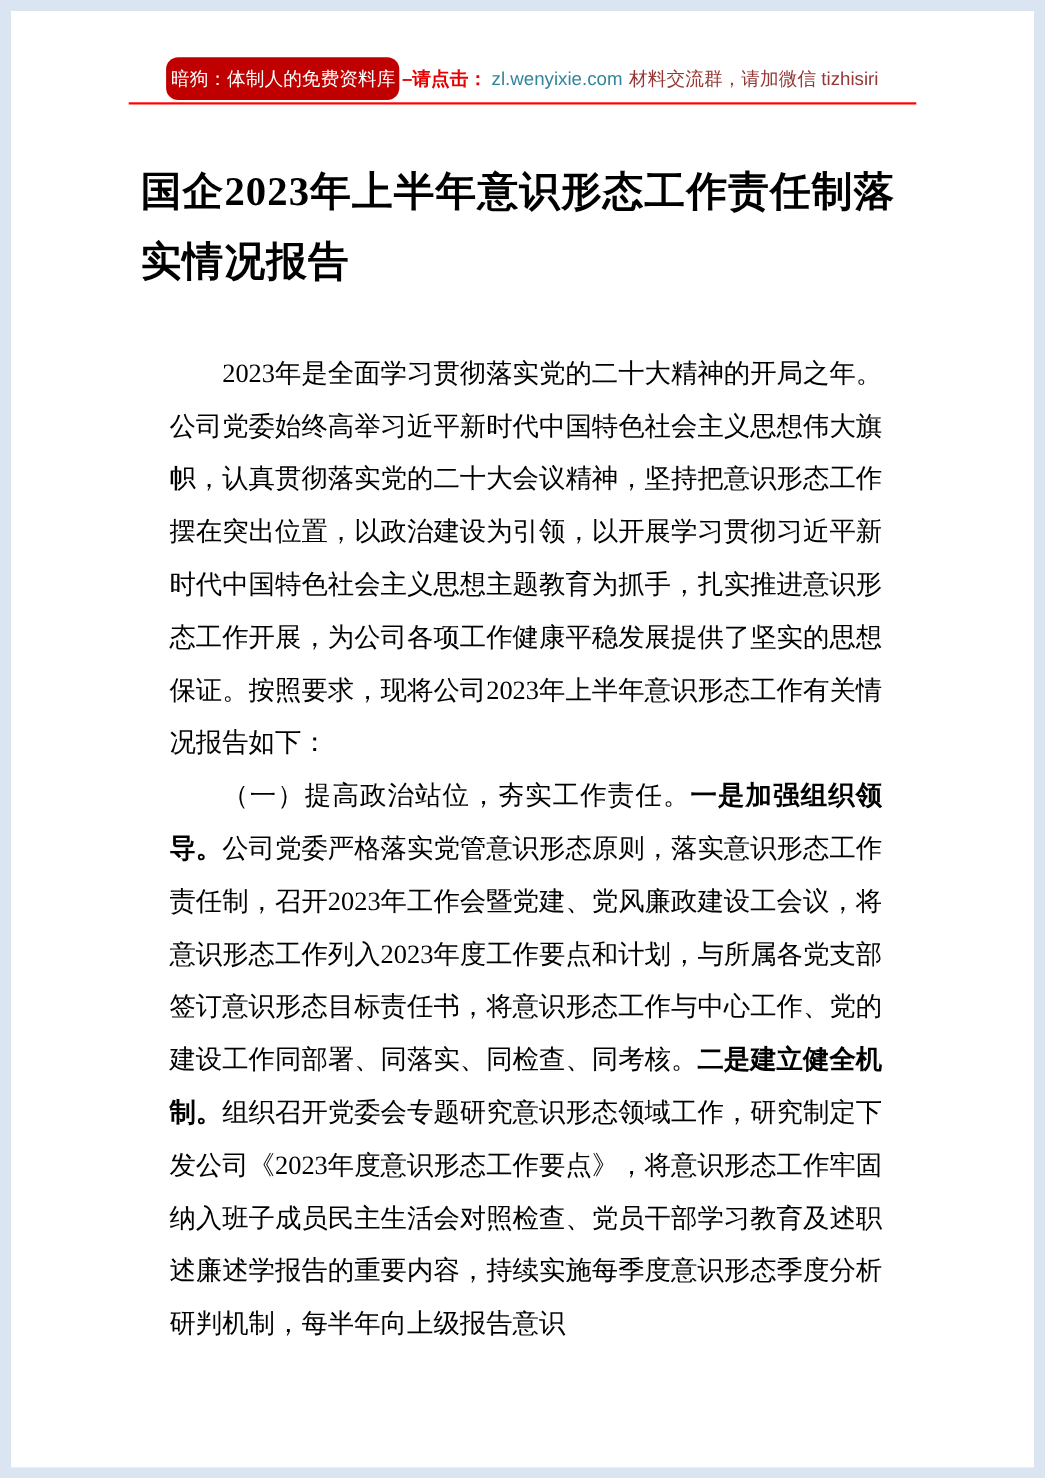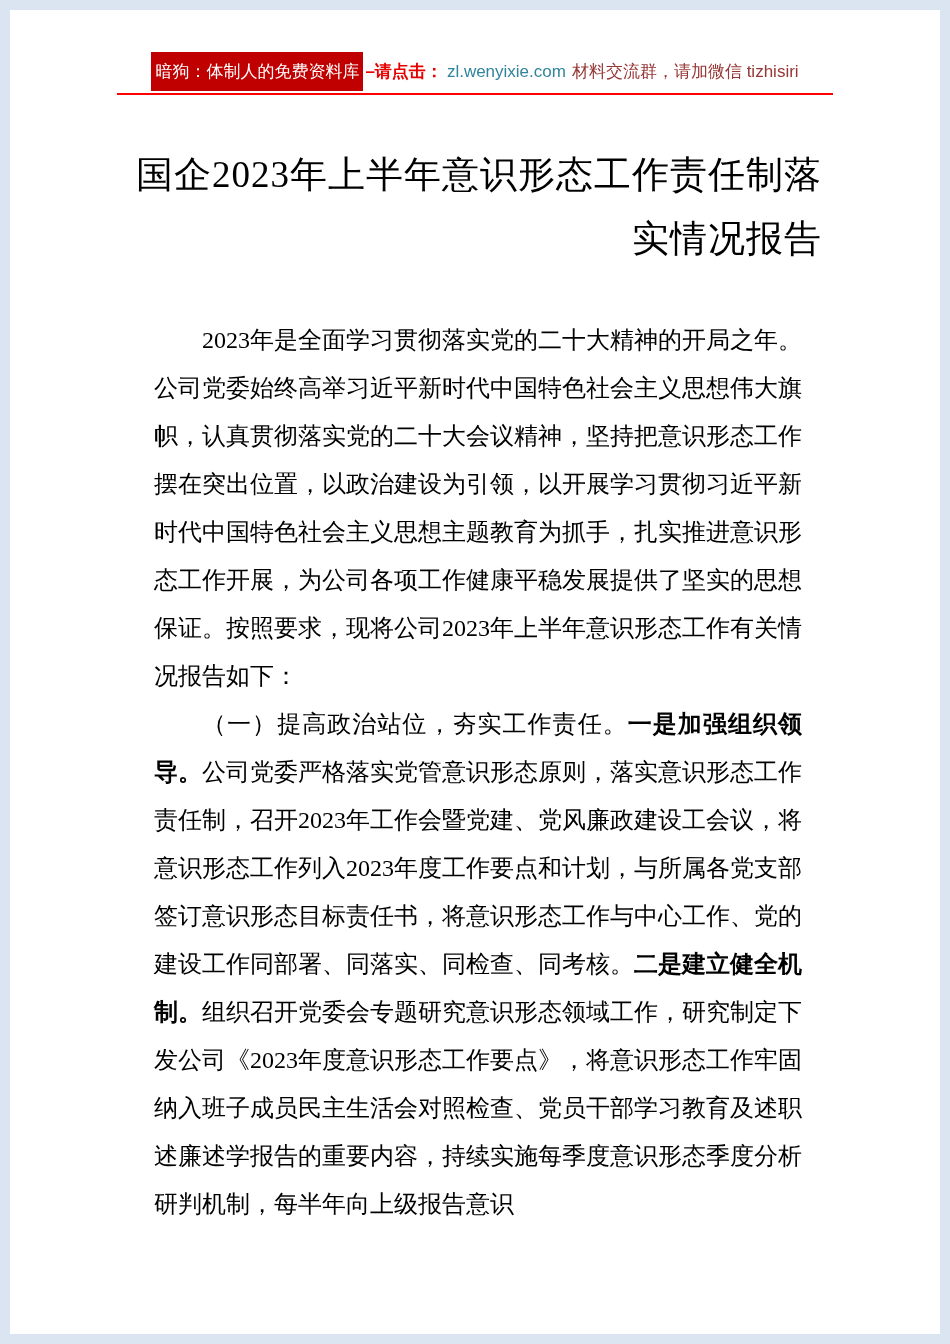--- a/index.html
+++ b/index.html
@@ -21,20 +21,21 @@
     margin-top: 50px;
     text-align: center;
     font-family: "Liberation Sans", "DejaVu Sans", sans-serif;
     font-size: 17px;
     white-space: nowrap;
   }
   .promo-header .hl {
     background: var(--highlight_bg, #c00000);
     color: var(--highlight_text, #ffffff);
     padding: 10px 4px;
+    border-radius: 11px;
   }
   .promo-header .click {
     color: var(--click_text, #e60000);
     margin-left: 2px;
     font-weight: bold;
   }
   .promo-header .link {
     color: var(--link, #31849b);
     text-decoration: none;
     margin-left: 4px;
@@ -46,22 +47,22 @@
   }
   .redline {
     border: none;
     border-top: 2px solid var(--divider, #ff0000);
     width: 716px;
     margin: 10px auto 0 auto;
   }
   .doc-title {
     margin: 48px 118px 0 118px;
     font-size: 37px;
-    font-weight: normal;
-    text-align: right;
+    font-weight: bold;
+    text-align: left;
     line-height: 1.72;
     letter-spacing: 1px;
   }
   .content {
     margin: 46px 138px 0 144px;
     font-size: 24px;
     line-height: 2.0;
     text-align: justify;
   }
   .content p {

